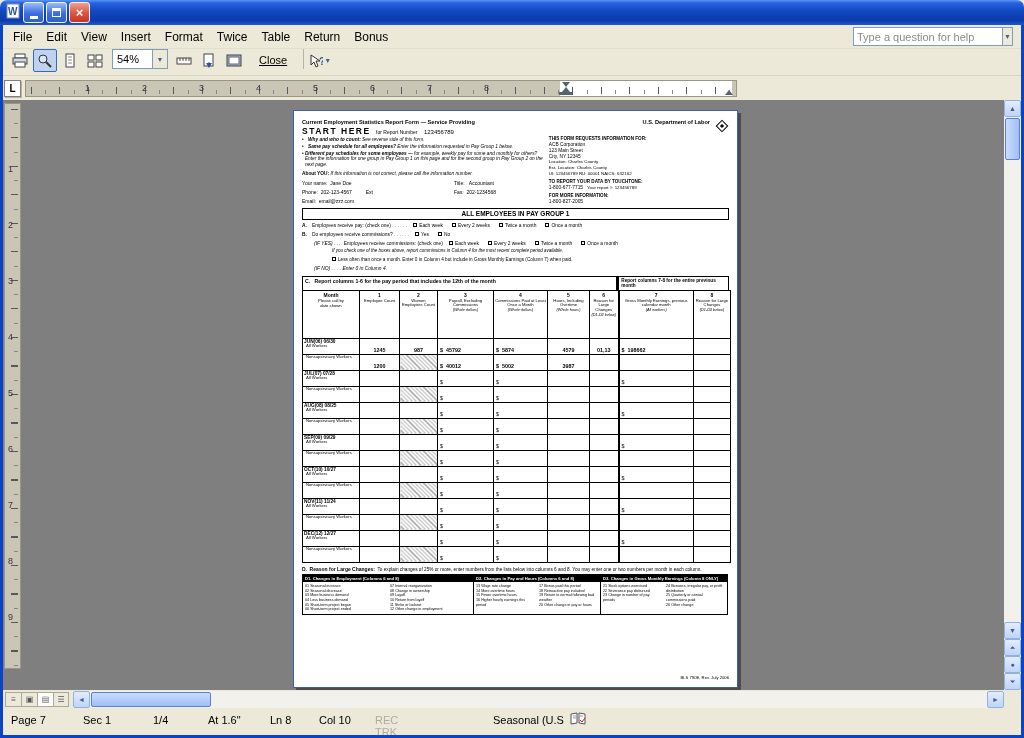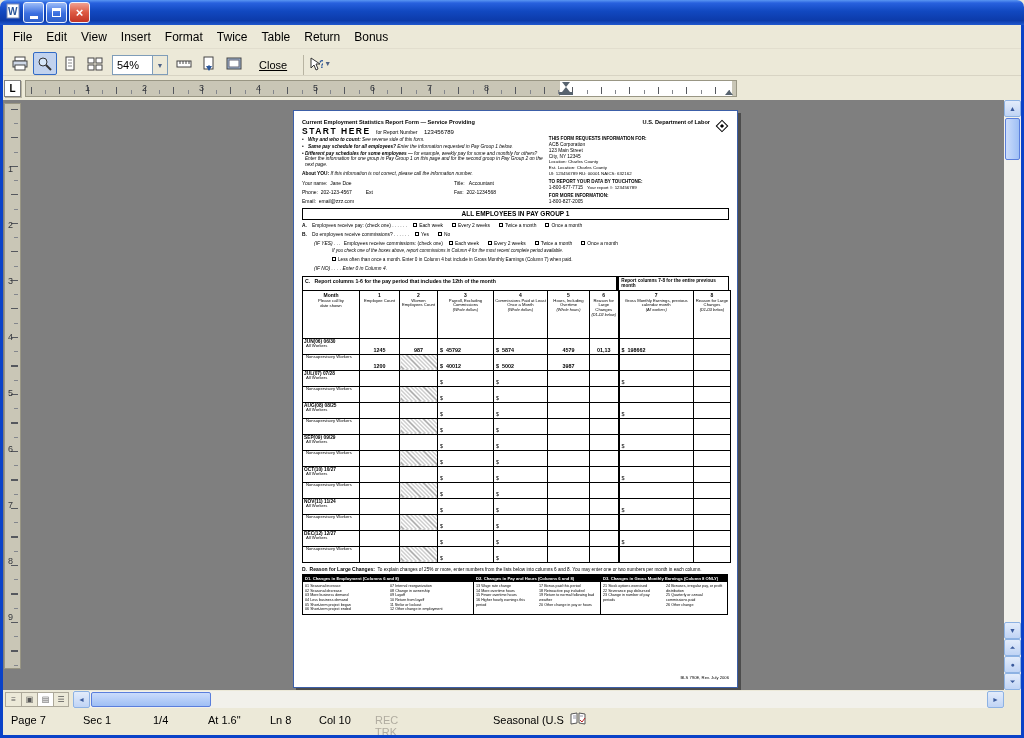--- a/index.html
+++ b/index.html
@@ -31,21 +31,21 @@
   .menu-item { padding:3px 7px; cursor:default; }
   .qbox { position:absolute; right:8px; top:2px; width:160px; height:19px; background:#fff;
     border:1px solid #7F9DB9; display:flex; align-items:center; }
   .qbox input { border:none; outline:none; flex:1; font-size:11px; padding:0 3px; font-family:inherit; color:#444; }
   .qbox input::placeholder { color:#8a8a8a; }
   .qbox .arrow { width:15px; height:100%; background:#ECE9D8; border-left:1px solid #7F9DB9;
     display:flex; align-items:center; justify-content:center; font-size:7px; color:#4D6185; }
 
   
   .toolbar { position:absolute; left:3px; right:3px; top:49px; height:27px; background:#ECE9D8;
-    display:flex; align-items:flex-end; padding-left:5px; border-bottom:1px solid #D8D4C4; }
+    display:flex; align-items:flex-start; padding-left:5px; border-bottom:1px solid #D8D4C4; }
   .tbtn { width:24px; height:23px; display:flex; align-items:center; justify-content:center;
     border:1px solid transparent; border-radius:2px; margin-right:1px; }
   .tbtn.selected { background:#C1D2EE; border-color:#316AC5; }
   .tbtn-text { height:21px; display:flex; align-items:center; padding:0 9px; font-size:11px;
     border:1px solid transparent; border-radius:2px; margin:0 2px;text-decoration:underline; }
   .tsep { width:1px; height:20px; background:#B8B4A2; margin:0 4px; }
   .zoombox { width:56px; height:20px; border:1px solid #7F9DB9; background:#fff; display:flex;
     align-items:center; margin:0 4px; }
   .zoombox .zval { flex:1; font-size:11px; padding-left:4px; }
   .zoombox .arrow { width:15px; height:100%; background:#ECE9D8; border-left:1px solid #7F9DB9;
@@ -213,20 +213,24 @@
       <div class="menu-item">File</div>
       <div class="menu-item">Edit</div>
       <div class="menu-item">View</div>
       <div class="menu-item">Insert</div>
       <div class="menu-item">Format</div>
       <div class="menu-item">Twice</div>
       <div class="menu-item">Table</div>
       <div class="menu-item">Return</div>
       <div class="menu-item">Bonus</div>
     </div>
+  <div class="qbox">
+    <input placeholder="Type a question for help" style="">
+    <span class="arrow">▼</span>
+  </div>
 </div>
 
 <div class="toolbar">
   <span class="tbtn">
     <svg width="16" height="16">
         <rect x="3" y="1" width="10" height="4" fill="#fff" stroke="#444"></rect>
         <rect x="1" y="5" width="14" height="6" fill="#cfd8e8" stroke="#444"></rect>
         <rect x="3" y="9" width="10" height="5" fill="#fff" stroke="#444"></rect>
       </svg>
   </span>

